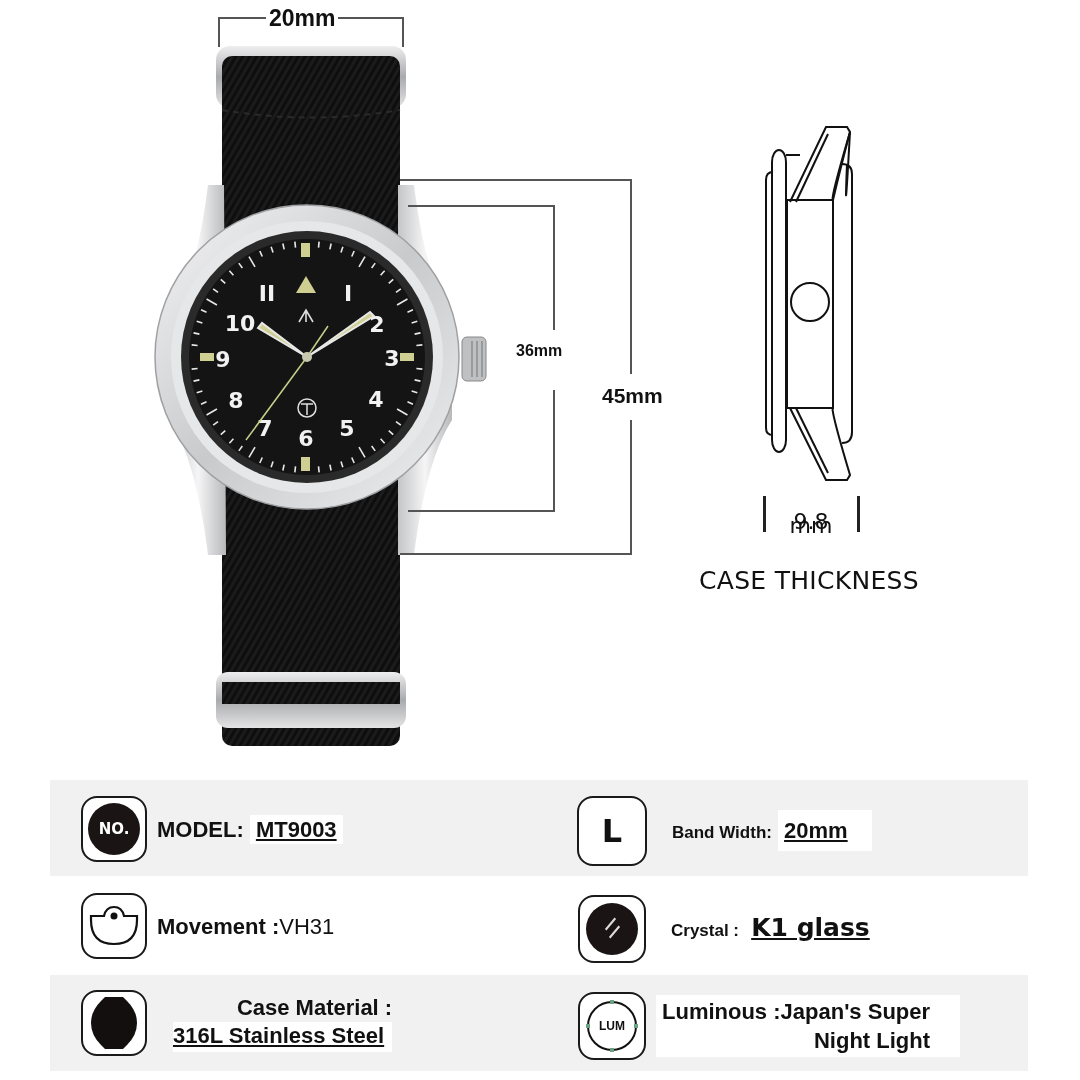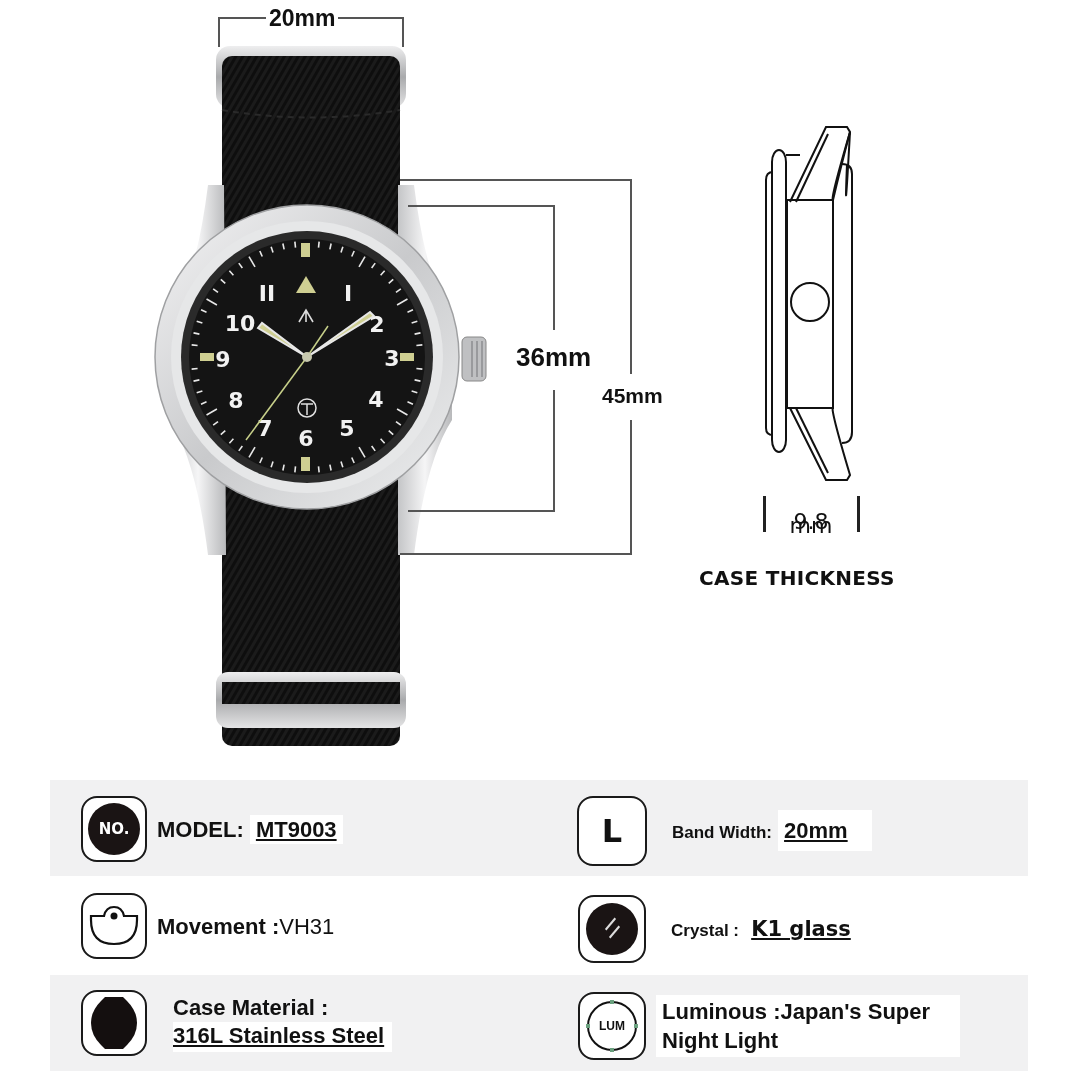--- a/index.html
+++ b/index.html
@@ -1,25 +1,25 @@
 <!DOCTYPE html>
 <html><head>
 <meta charset="utf-8">
 <style>
   html, body { margin:0; padding:0; }
   body { width:1080px; height:1080px; background:#ffffff; position:relative; overflow:hidden;
          font-family:"Liberation Sans", sans-serif; color:#111; }
   .abs { position:absolute; }
   .dim-label { position:absolute; font-family:"Liberation Sans", sans-serif; font-weight:bold; color:#111; background:#fff; }
   .line { position:absolute; background:#555; }
-  .cap { position:absolute; font-family:"DejaVu Sans", sans-serif; font-weight:bold; font-size:20px; letter-spacing:0.3px; color:#111; }
+  .cap { position:absolute; font-family:"DejaVu Sans", sans-serif; font-weight:normal; font-size:25px; letter-spacing:0.3px; color:#111; }
   .thick-label { position:absolute; font-family:"DejaVu Sans", sans-serif; font-size:22px; line-height:22px; text-align:center; color:#111; }
 
   .spec-band { position:absolute; left:50px; width:978px; height:96px; background:#f1f1f2; }
-  .spec { position:absolute; display:flex; align-items:center; }
+  .spec { position:absolute; display:flex; align-items:center;text-align:right; }
   .icon-box { width:66px; height:66px; border:2.5px solid #1a1a1a; border-radius:16px; box-sizing:border-box;
               display:flex; align-items:center; justify-content:center; background:#fff; flex:none; }
   .spec-text { margin-left:10px; font-size:22px; line-height:27px; }
   .spec-key { font-weight:bold; }
   .spec-key.dv { font-family:Liberation Sans, sans-serif; font-size:17px;margin-left:15px; }
   .spec-val { background:#fff; padding:2px 6px; font-weight:normal; }
   .spec-val.b { font-weight:bold;text-decoration:underline; }
 </style>
 </head>
 <body>
@@ -164,21 +164,21 @@
   <circle cx="307" cy="357" r="5" fill="#c7c8ae"></circle>
 
   <rect x="216" y="672" width="190" height="56" rx="12" fill="url(#keeperGrad)"></rect>
   <rect x="222" y="682" width="178" height="22" fill="url(#weave)"></rect>
 </svg>
 
 <div class="line" style="left:408px;top:205px;width:147px;height:2px;"></div>
 <div class="line" style="left:553px;top:205px;width:2px;height:125px;"></div>
 <div class="line" style="left:553px;top:390px;width:2px;height:122px;"></div>
 <div class="line" style="left:408px;top:510px;width:147px;height:2px;"></div>
-<div class="dim-label" style="left:516px;top:342px;font-size:26px;">36mm</div>
+<div class="dim-label" style="left:516px;top:342px;font-size:16px;">36mm</div>
 
 <div class="line" style="left:400px;top:179px;width:232px;height:2px;"></div>
 <div class="line" style="left:630px;top:179px;width:2px;height:195px;"></div>
 <div class="line" style="left:630px;top:420px;width:2px;height:135px;"></div>
 <div class="line" style="left:400px;top:553px;width:232px;height:2px;"></div>
 <div class="dim-label" style="left:602px;top:384px;font-size:21px;">45mm</div>
 
 <svg class="abs" style="left:740px;top:110px;" width="200" height="380" viewBox="0 0 200 380">
   <g fill="none" stroke="#111" stroke-width="2">
     <path d="M33 62 Q26 62 26 70 L26 318 Q26 325 33 325"></path>
@@ -240,21 +240,21 @@
 
 <div class="spec" style="left:578px;top:895px;">
   <div class="icon-box" style="width:68px;height:68px;">
     <div style="width:52px;height:52px;border-radius:50%;background:#1a1414;position:relative;">
       <div style="position:absolute;left:17px;top:20px;width:15px;height:2px;background:#ddd;transform:rotate(-50deg);"></div>
       <div style="position:absolute;left:21px;top:28px;width:15px;height:2px;background:#ddd;transform:rotate(-50deg);"></div>
     </div>
   </div>
   <div class="spec-text">
     <span class="spec-key dv">Crystal :</span>
-    <span class="spec-val b" style="font-family:'DejaVu Sans',sans-serif;font-size:21px;background:transparent;">K1 glass</span>
+    <span class="spec-val b" style="font-family:'DejaVu Sans',sans-serif;font-size:25px;background:transparent;">K1 glass</span>
   </div>
 </div>
 
 <div class="spec" style="left:81px;top:990px;gap:16px;">
   <div class="icon-box">
     <svg width="50" height="56" viewBox="0 0 50 56">
       <path d="M12 6 L16 2 L34 2 L38 6 Q48 16 48 28 Q48 40 38 50 L34 54 L16 54 L12 50 Q2 40 2 28 Q2 16 12 6 Z" fill="#140f0f"></path>
     </svg>
   </div>
   <div class="spec-text" style="line-height:28px;">

